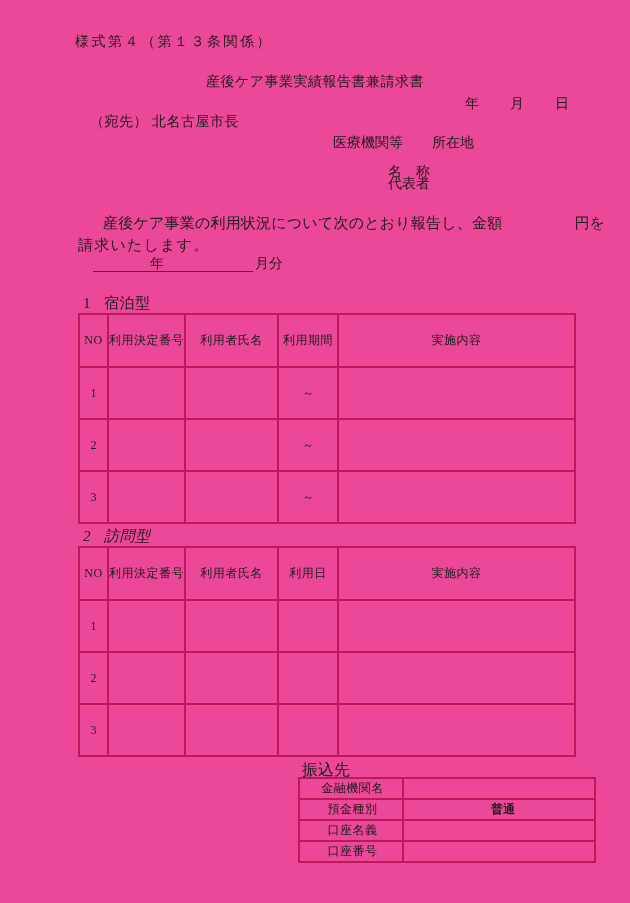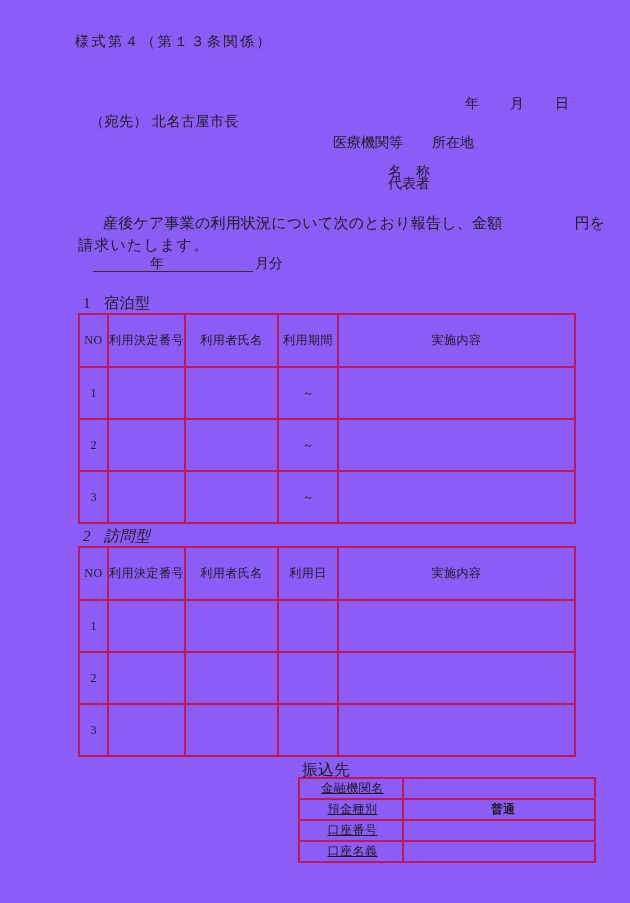--- a/index.html
+++ b/index.html
@@ -1,19 +1,19 @@
 <!DOCTYPE html>
 <html lang="ja"><head>
 <meta charset="utf-8">
 <style>
   html,body{margin:0;padding:0;background:#e8e8e8;}
   .page{
     position:relative;
     width:630px;height:903px;
-    background:#8b5cf6;
+    background:#ec4899;
     font-family:"Liberation Serif","DejaVu Serif",serif;
     color:#1c1c1c;
     overflow:hidden;
   }
   .abs{position:absolute;white-space:nowrap;}
   .fs14{font-size:14px;line-height:17px;}
   .fs13{font-size:15px;line-height:17px;text-align:center;}
 
   .form-number{left:75px;top:33px;letter-spacing:2.5px;}
   .doc-title{left:0;top:73px;width:100%;text-align:center;letter-spacing:0.5px;}
@@ -54,30 +54,31 @@
   .tbl-main tr.head{height:53px;}
   .tbl-main tr.row{height:52px;}
   .tbl-main th{letter-spacing:0.5px;}
   td.rownum{font-size:12.5px;}
   td.tilde{font-size:14px;color:#2a2a2a;}
 
   .transfer-title{left:302px;top:760px;font-size:16px;text-align:center;}
   .tbl-transfer{left:298px;top:777px;width:296px;}
   .tbl-transfer tr{height:21px;}
   .tbl-transfer td{text-align:left;}
-  .tbl-transfer td.lbl{padding-left:3px;letter-spacing:0.5px;text-decoration:underline;}
+  .tbl-transfer td.lbl{padding-left:3px;letter-spacing:0.5px;}
   .tbl-transfer td.val{padding-left:8px;font-weight:bold;}
 </style>
 </head>
 <body>
 
 <div class="page">
 
   <div class="abs fs14 form-number">様式第４（第１３条関係）</div>
 
+  <div class="abs fs14 doc-title">産後ケア事業実績報告書兼請求書</div>
 
   <div class="abs fs14 date-line">
     <span>年</span>
     <span>月</span>
     <span>日</span>
   </div>
 
   <div class="abs fs14 addressee">（宛先） 北名古屋市長</div>
 
   <div class="abs fs14 inst-label">医療機関等</div>
@@ -193,23 +194,23 @@
     <tbody>
         <tr>
       <td class="lbl">金融機関名</td>
       <td class="val"></td>
     </tr>
     <tr>
       <td class="lbl">預金種別</td>
       <td class="val">普通</td>
     </tr>
     <tr>
+      <td class="lbl">口座名義</td>
+      <td class="val"></td>
+    </tr>
+    <tr>
       <td class="lbl">口座番号</td>
       <td class="val"></td>
     </tr>
-    <tr>
-      <td class="lbl">口座名義</td>
-      <td class="val"></td>
-    </tr>
   </tbody>
     </table>
 
 </div>
 
 </body></html>

